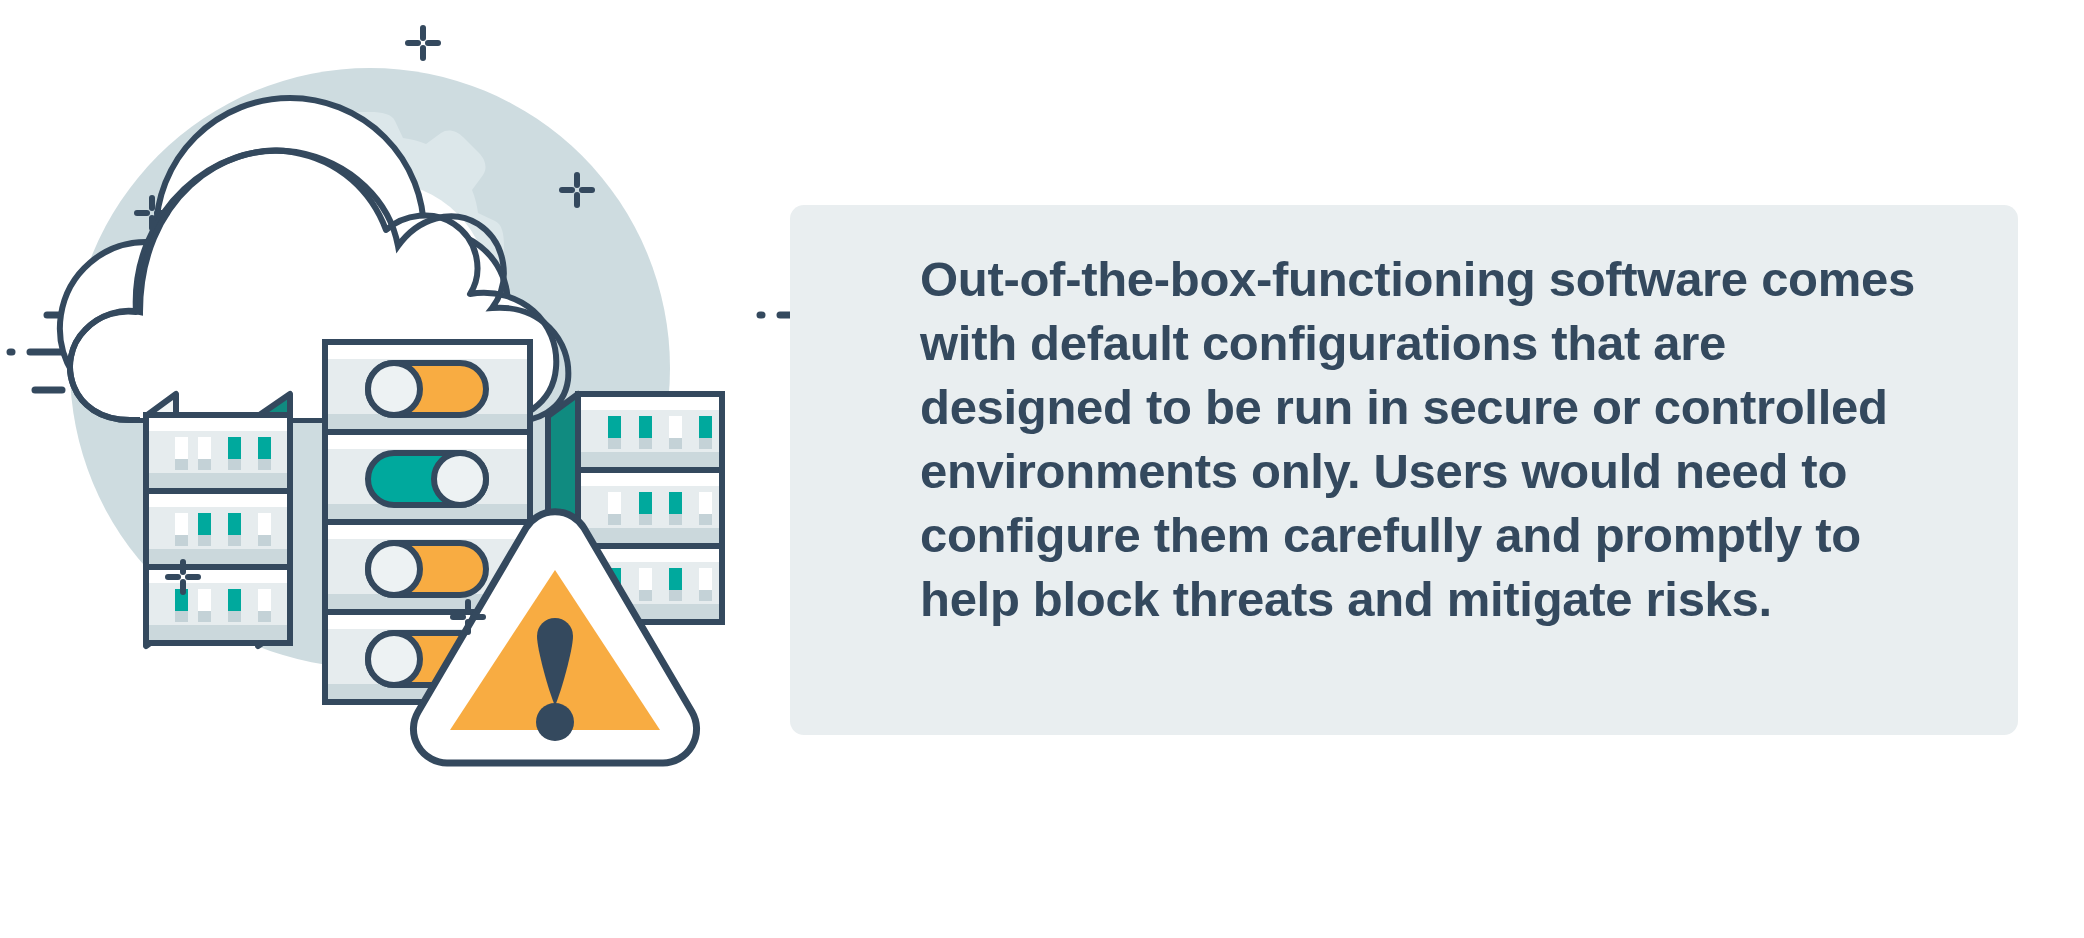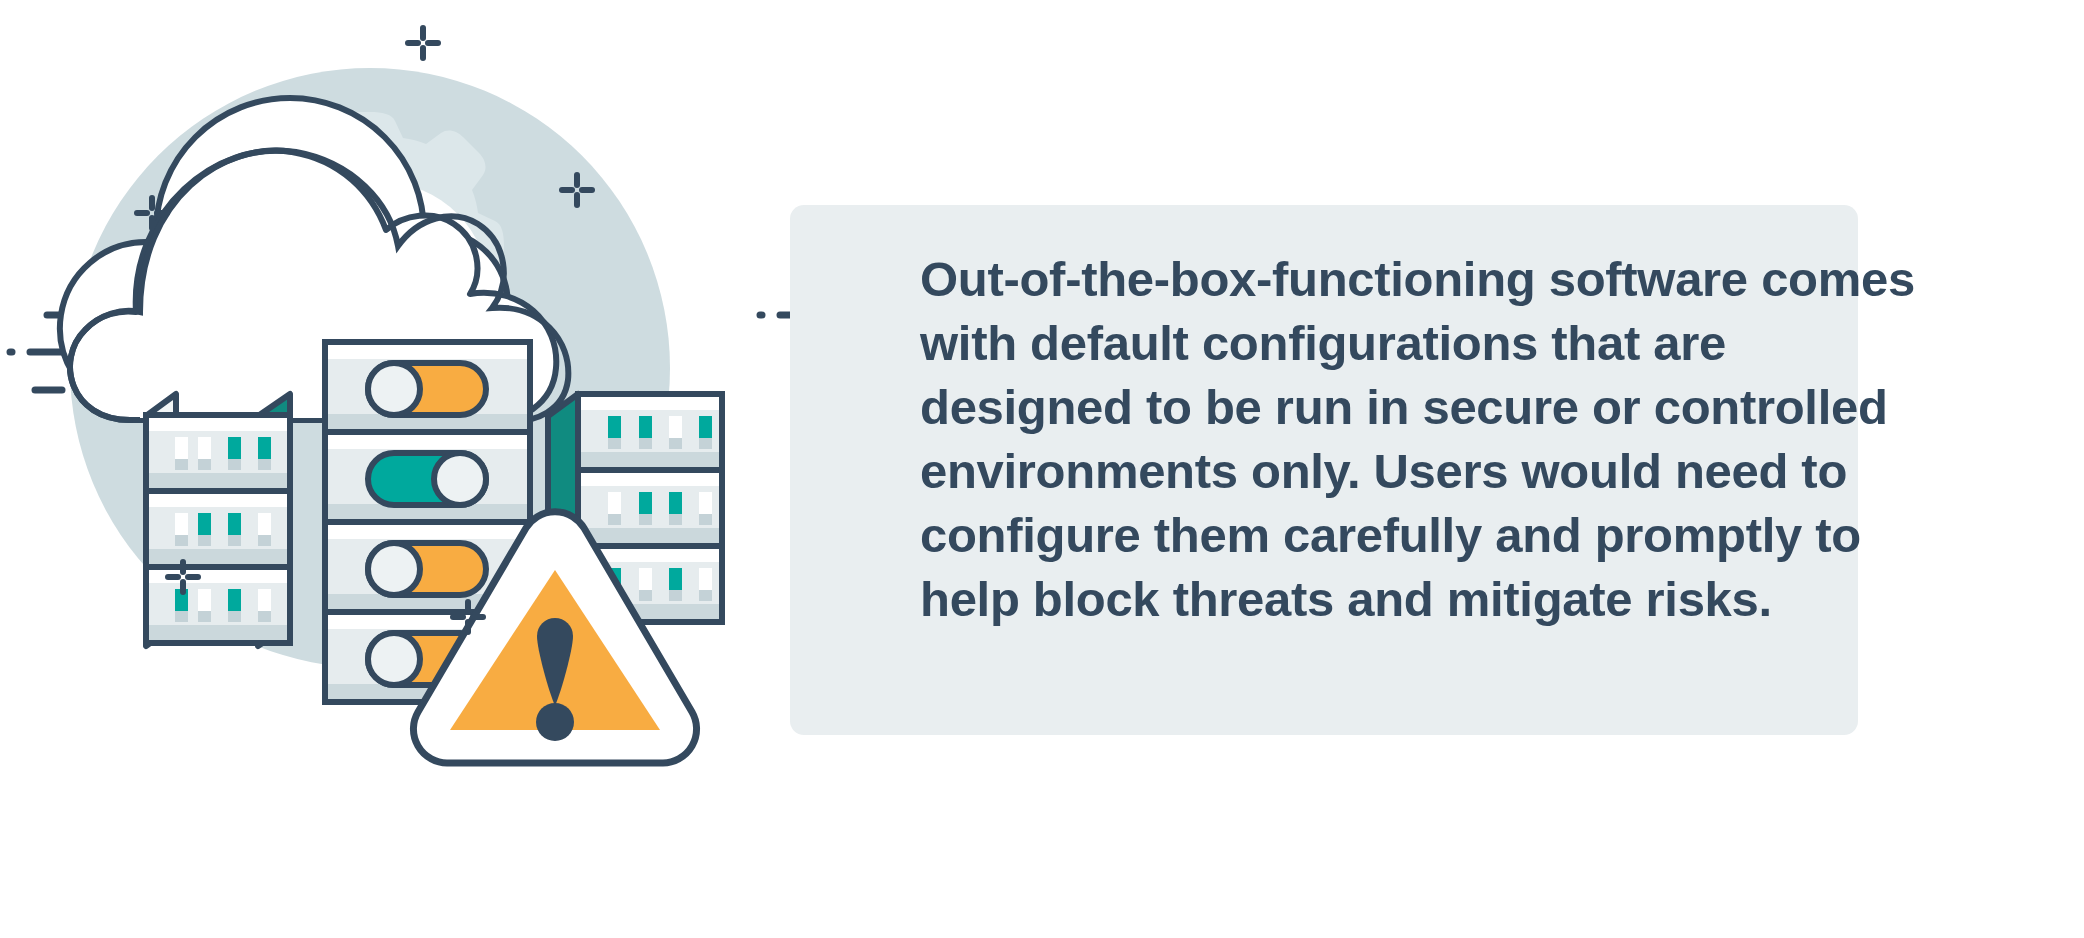--- a/index.html
+++ b/index.html
@@ -23,21 +23,21 @@
     position: absolute;
     left: 0;
     top: 0;
     width: 900px;
     height: 938px;
   }
   .callout-panel {
     position: absolute;
     left: 790px;
     top: 205px;
-    width: 1068px;
+    width: 1228px;
     height: 530px;
     background: #E9EEF0;
     border-radius: 14px;
     box-sizing: border-box;
   }
   .callout-text {
     position: absolute;
     left: 130px;
     top: 42px;
     width: 1000px;

